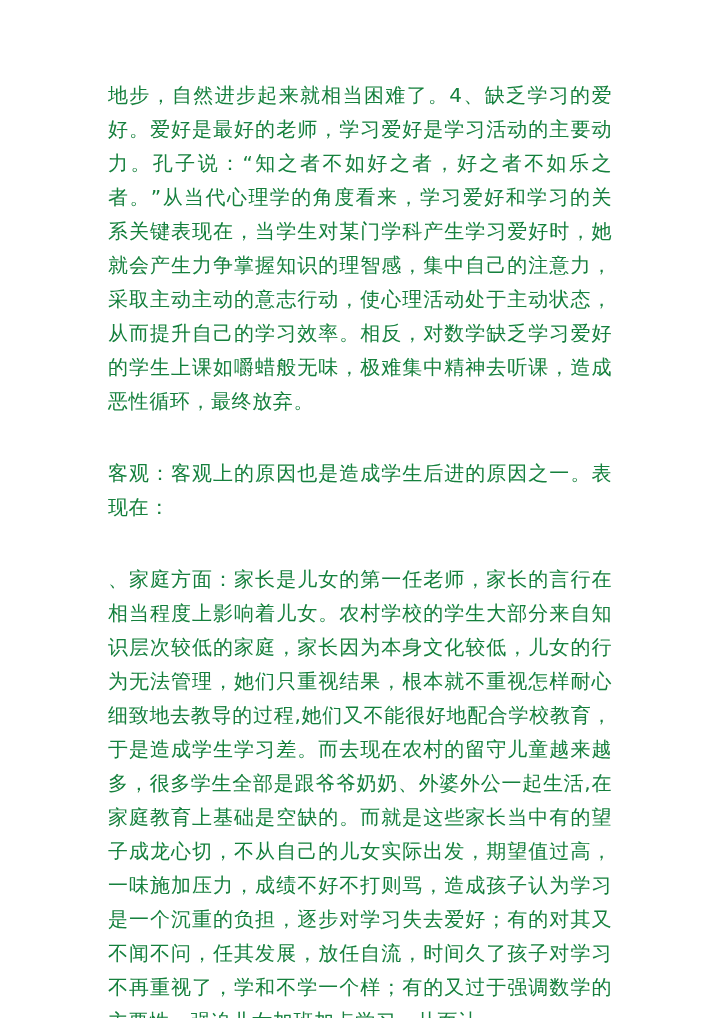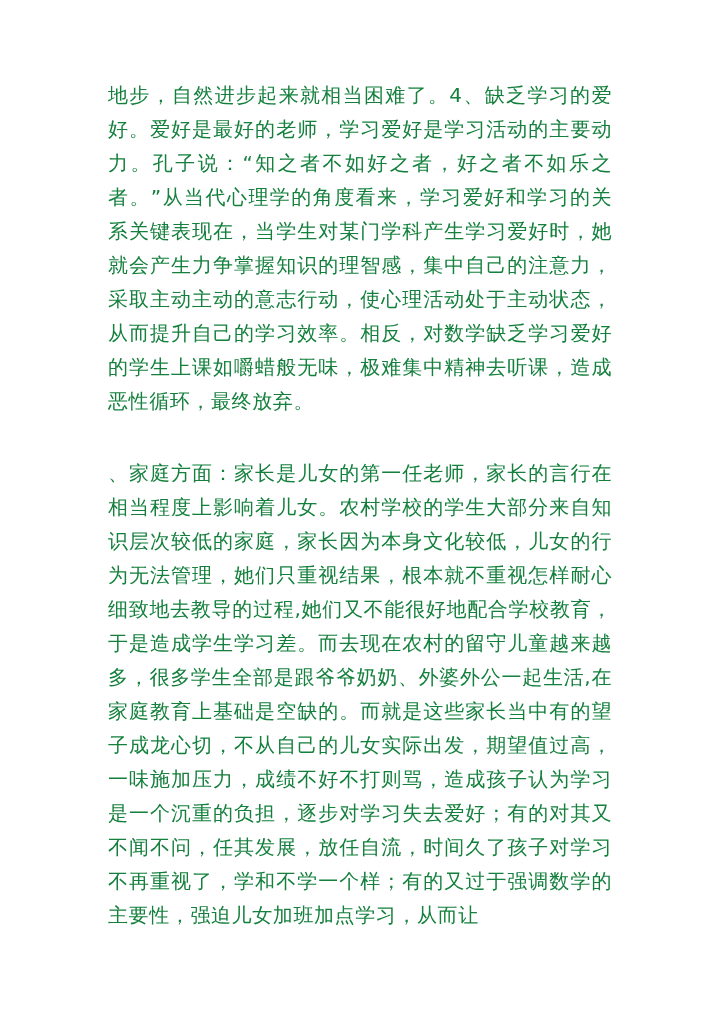--- a/index.html
+++ b/index.html
@@ -38,15 +38,16 @@
   .para + .para {
     margin-top: 38px;
   }
 </style>
 </head>
 <body>
 
 <div class="page">
   <div class="doc-body">
     <p class="para">地步，自然进步起来就相当困难了。4、缺乏学习的爱好。爱好是最好的老师，学习爱好是学习活动的主要动力。孔子说：“知之者不如好之者，好之者不如乐之者。”从当代心理学的角度看来，学习爱好和学习的关系关键表现在，当学生对某门学科产生学习爱好时，她就会产生力争掌握知识的理智感，集中自己的注意力，采取主动主动的意志行动，使心理活动处于主动状态，从而提升自己的学习效率。相反，对数学缺乏学习爱好的学生上课如嚼蜡般无味，极难集中精神去听课，造成恶性循环，最终放弃。</p>
+    <p class="para">客观：客观上的原因也是造成学生后进的原因之一。表现在：</p>
     <p class="para">、家庭方面：家长是儿女的第一任老师，家长的言行在相当程度上影响着儿女。农村学校的学生大部分来自知识层次较低的家庭，家长因为本身文化较低，儿女的行为无法管理，她们只重视结果，根本就不重视怎样耐心细致地去教导的过程,她们又不能很好地配合学校教育，于是造成学生学习差。而去现在农村的留守儿童越来越多，很多学生全部是跟爷爷奶奶、外婆外公一起生活,在家庭教育上基础是空缺的。而就是这些家长当中有的望子成龙心切，不从自己的儿女实际出发，期望值过高，一味施加压力，成绩不好不打则骂，造成孩子认为学习是一个沉重的负担，逐步对学习失去爱好；有的对其又不闻不问，任其发展，放任自流，时间久了孩子对学习不再重视了，学和不学一个样；有的又过于强调数学的主要性，强迫儿女加班加点学习，从而让</p>
   </div>
 </div>
 
 </body></html>

